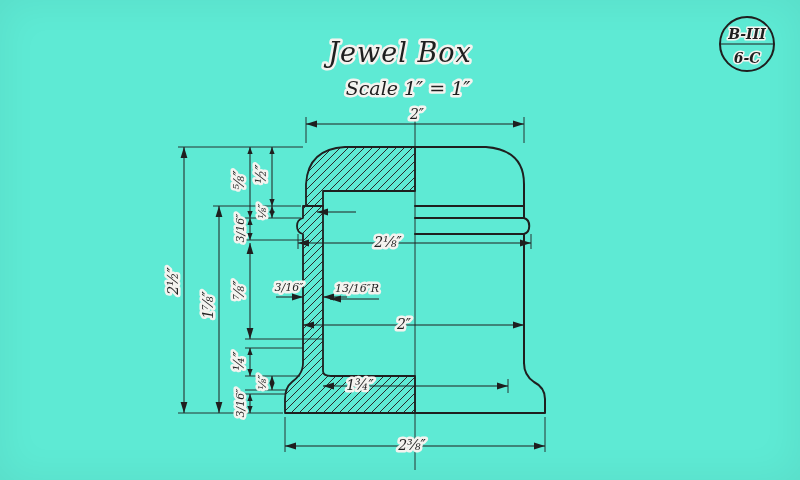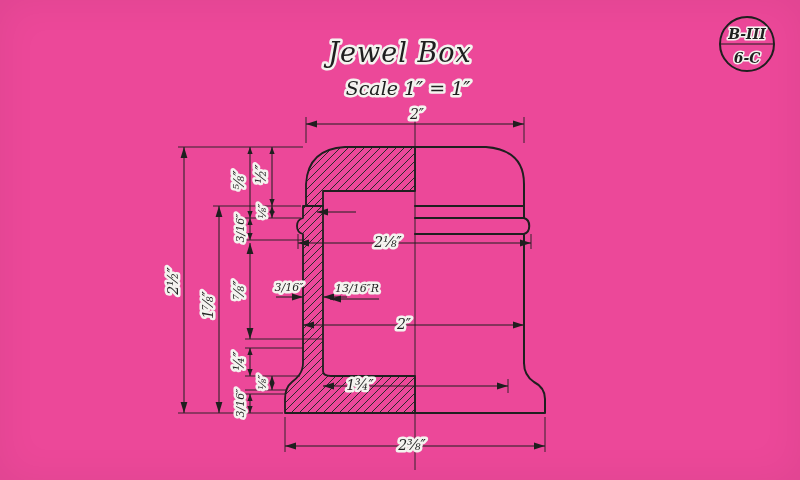--- a/index.html
+++ b/index.html
@@ -1,18 +1,18 @@
 <!DOCTYPE html>
 <html><head>
 <meta charset="utf-8">
 <style>
   html,body { margin:0; padding:0; }
   body { background:#c9c7c1; font-family:"Liberation Sans", sans-serif; }
   .sheet {
-    width:800px; height:480px; background:#ec4899; position:relative;
+    width:800px; height:480px; background:#5eead4; position:relative;
     overflow:hidden; box-shadow:inset 0 0 40px rgba(0,0,0,0.06);
   }
   svg { display:block; }
   text {
     font-family:"DejaVu Serif", serif;
     font-style:italic;
     fill:#1f1f1f;
     paint-order:stroke;
     stroke:#f4f3ef;
     stroke-width:5px;

